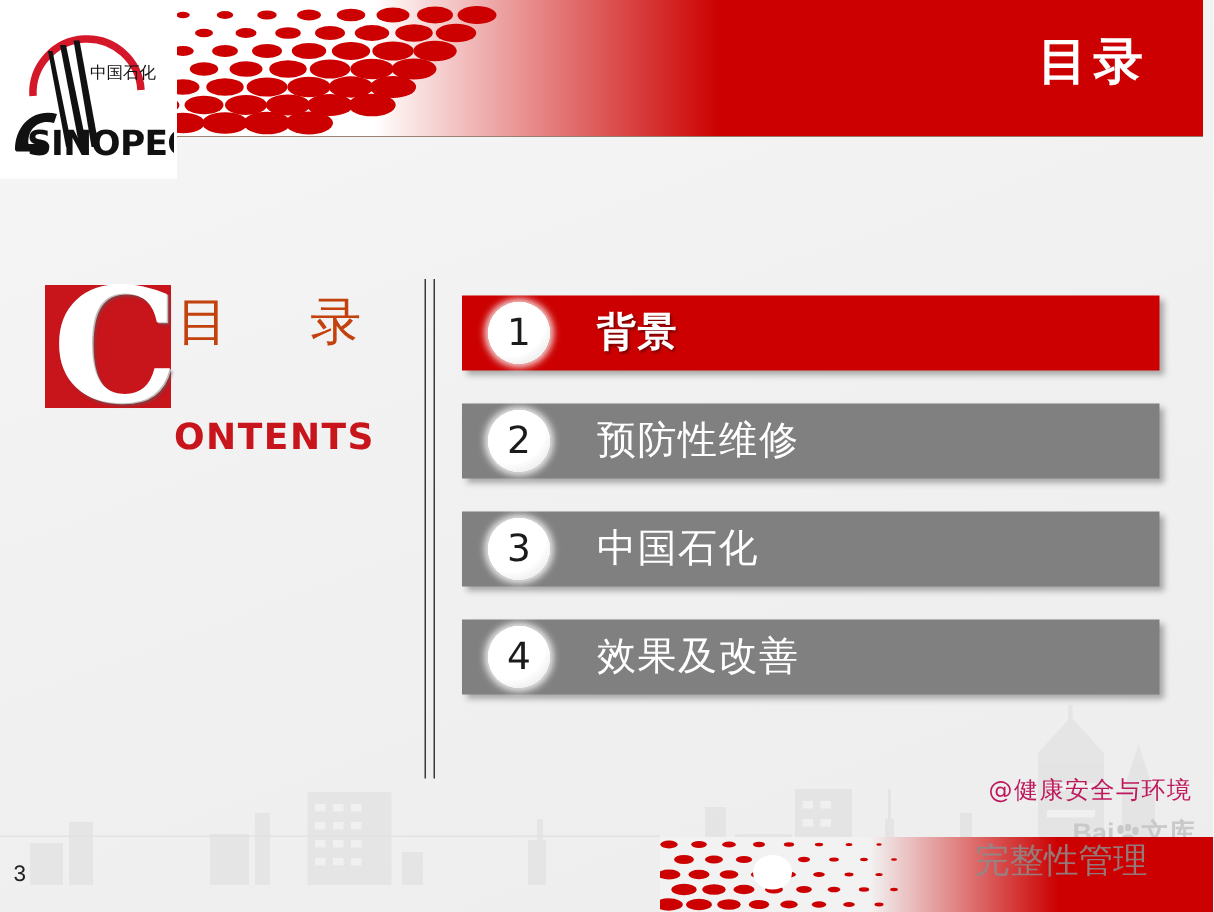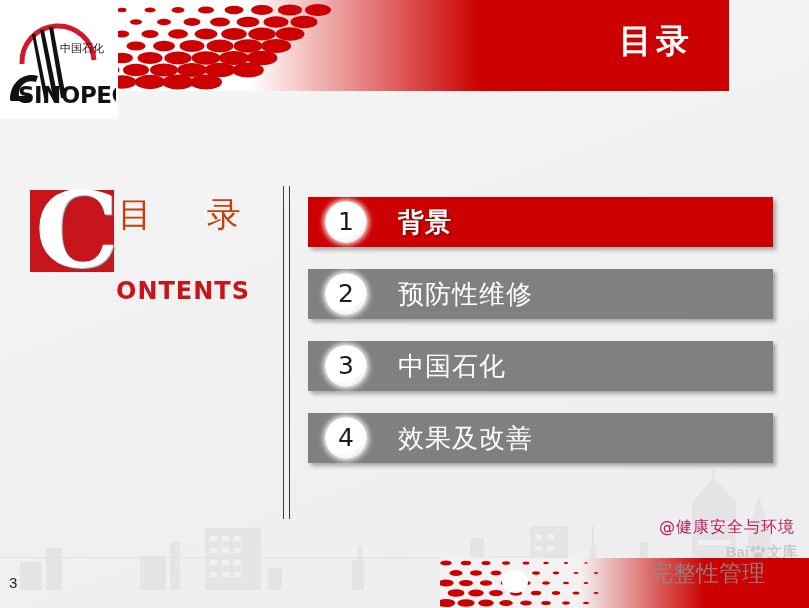--- a/index.html
+++ b/index.html
@@ -32,21 +32,21 @@
     bottom: 18px;
     width: 809px;
     height: 120px;
     opacity: 0.5;
   }
 
   
   .header {
     position: absolute;
     left: 0; top: 0;
-    width: 729px; height: 91px;
+    width: 802px; height: 91px;
     background: #14532d;
     overflow: hidden;
   }
   .header-red {
     position: absolute;
     left: 0; top: 0;
     width: 809px; height: 91px;
     background: #cc0000;
   }
   .header-dots {
@@ -227,21 +227,21 @@
     font-size: 16px;
     color: #be185d;
     white-space: nowrap;
     font-family: "DejaVu Sans", "Liberation Sans", sans-serif;
     letter-spacing: 1px;
   }
   .wm-baidu {
     position: absolute;
     right: 12px;
     top: 543px;
-    font-size: 15px;
+    font-size: 18px;
     font-weight: bold;
     color: #c9c9c9;
     white-space: nowrap;
     font-family: "Liberation Sans", sans-serif;
     letter-spacing: 0px;
     margin-left: 48px;
   }
   .wm-baidu .paw {
     display: inline-block;
     width: 16px; height: 14px;

